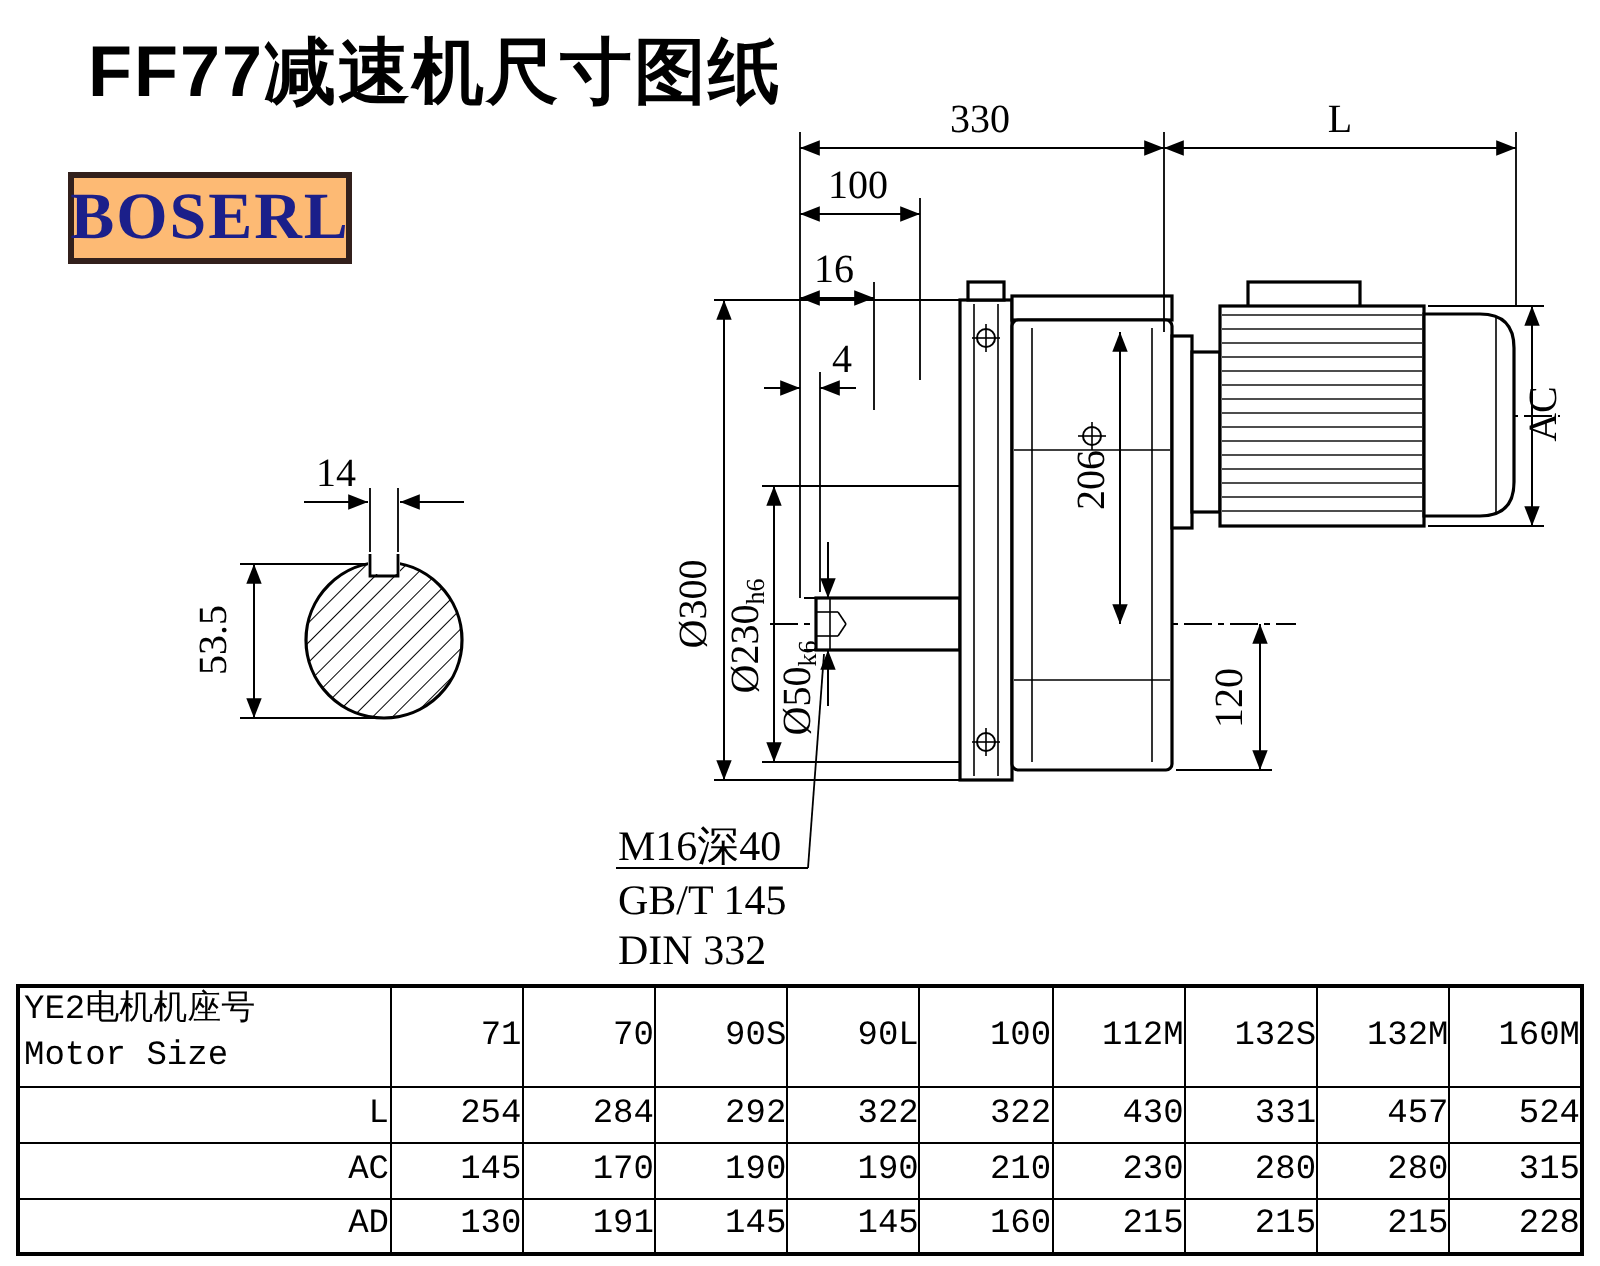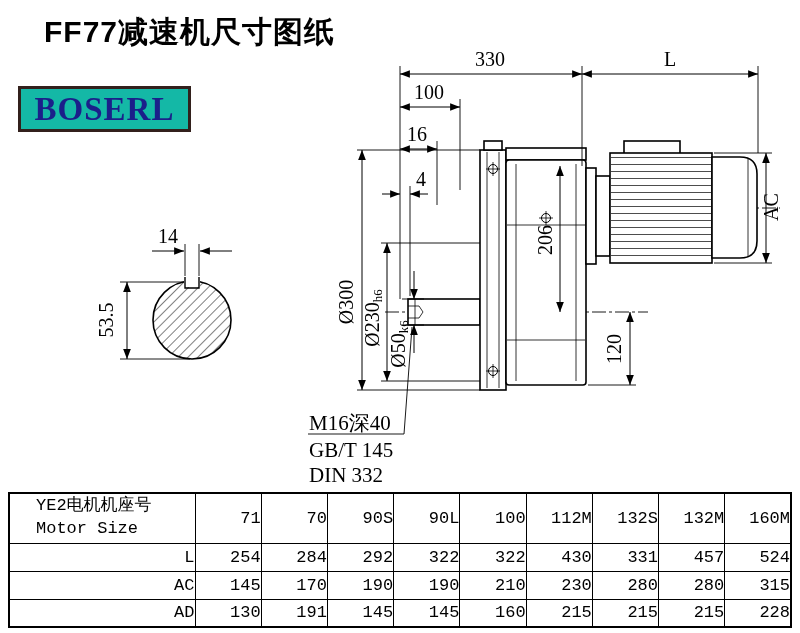--- a/index.html
+++ b/index.html
@@ -1,38 +1,38 @@
 <!DOCTYPE html>
 <html><head>
 <meta charset="utf-8">
 <style>
   *{box-sizing:border-box}
   body{margin:0;background:#fff;font-family:"Liberation Sans",sans-serif}
   .page{position:relative;width:800px;height:633px;background:#fff;overflow:hidden}
-  .title{position:absolute;left:44px;top:12px;font-size:30px;font-weight:bold;color:#000;
+  .title{position:absolute;left:44px;top:12px;font-size:36px;font-weight:bold;color:#000;
          letter-spacing:1px;font-family:"Liberation Sans",sans-serif;white-space:nowrap}
-  .logo-box{position:absolute;left:18px;top:86px;width:173px;height:46px;border:3px solid #32201c;
-        display:flex;align-items:center;justify-content:center;background:#14b8a6;
+  .logo-box{position:absolute;left:34px;top:86px;width:142px;height:46px;border:3px solid #32201c;
+        display:flex;align-items:center;justify-content:center;background:#fdba74;
         font-family:"Liberation Serif",serif;font-weight:bold;font-size:33px;color:#1b1f8a;letter-spacing:1px}
   svg.drawing{position:absolute;left:0;top:0}
   .outline{fill:#fff;stroke:#000;stroke-width:1.6}
   .thin{stroke:#000;stroke-width:0.8;fill:none}
   .dim{stroke:#000;stroke-width:1;fill:none;marker-start:url(#arw);marker-end:url(#arw)}
   .dimE{stroke:#000;stroke-width:1;fill:none;marker-end:url(#arw)}
   .dimS{stroke:#000;stroke-width:1;fill:none;marker-start:url(#arw)}
   .ext{stroke:#000;stroke-width:0.9;fill:none}
   .cl{stroke:#000;stroke-width:0.9;stroke-dasharray:14 3 3 3;fill:none}
   .dimtext{font-family:"Liberation Serif",serif;font-size:20px;fill:#000}
   .note{font-family:"Liberation Serif",serif;font-size:21px;fill:#000}
   table.dim-table{position:absolute;left:8px;top:492px;width:784px;border-collapse:collapse;
         table-layout:fixed;font-family:"Liberation Mono",monospace;font-size:17px;color:#000;
         border:2px solid #000}
   .dim-table td{border:1px solid #000;text-align:right;padding:0;height:28px;overflow:hidden}
   .dim-table tr.hrow td{height:50px}
-  .dim-table td.hcell{text-align:left;padding-left:26px;line-height:1.35}
+  .dim-table td.hcell{text-align:left;padding-left:2px;line-height:1.35}
 </style>
 </head>
 <body>
 
 <div class="page">
 
   <div class="title">FF77减速机尺寸图纸</div>
   <div class="logo-box">
     <span>BOSERL</span>
   </div>

